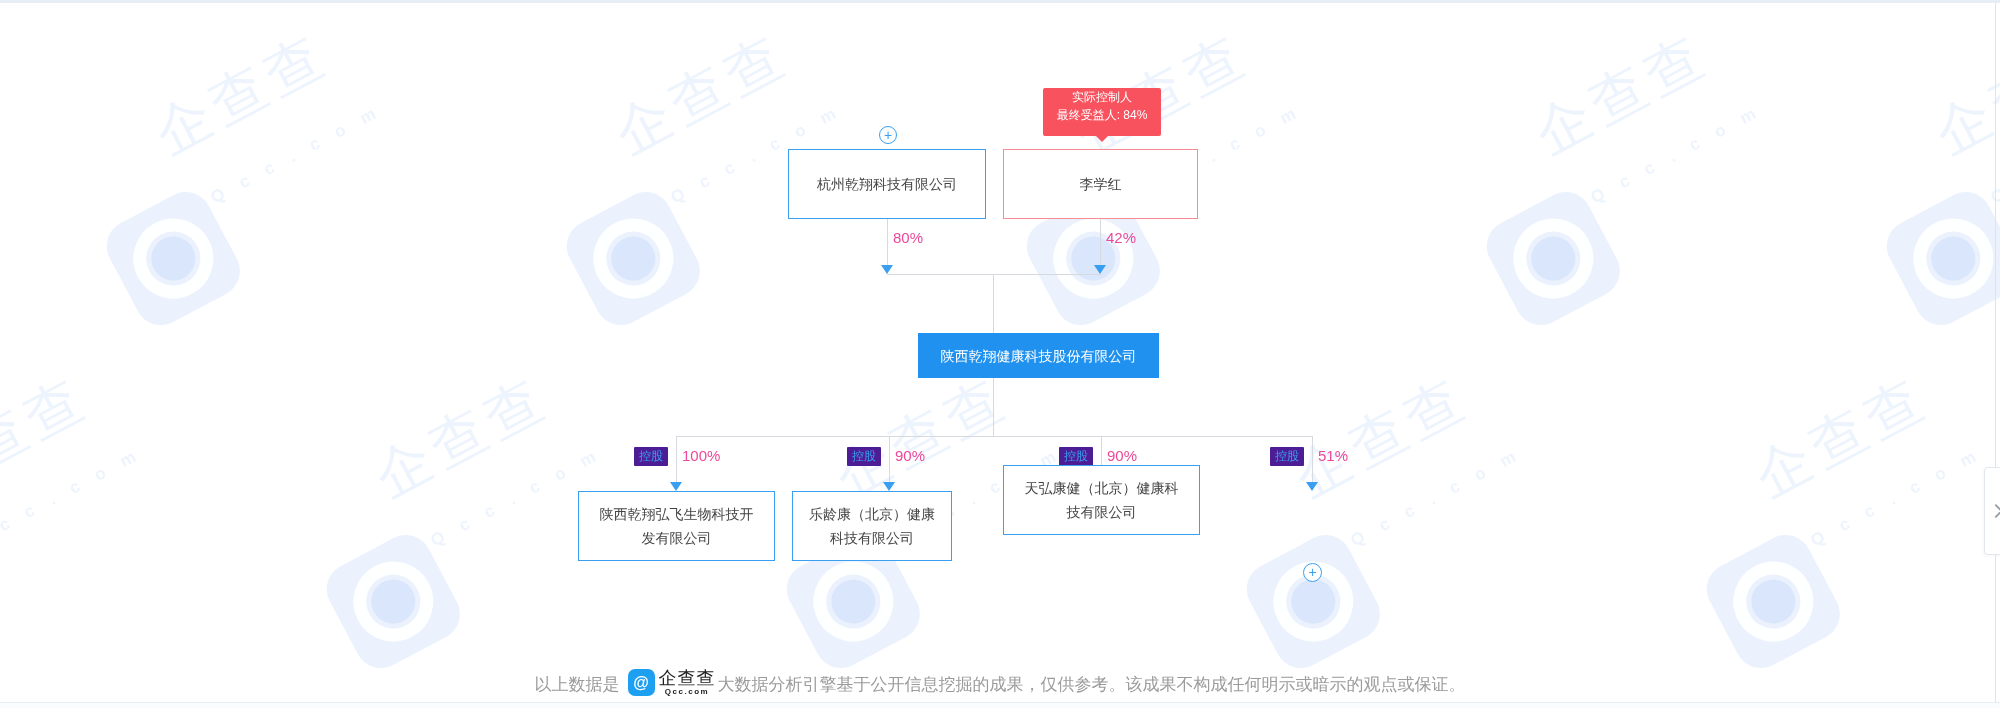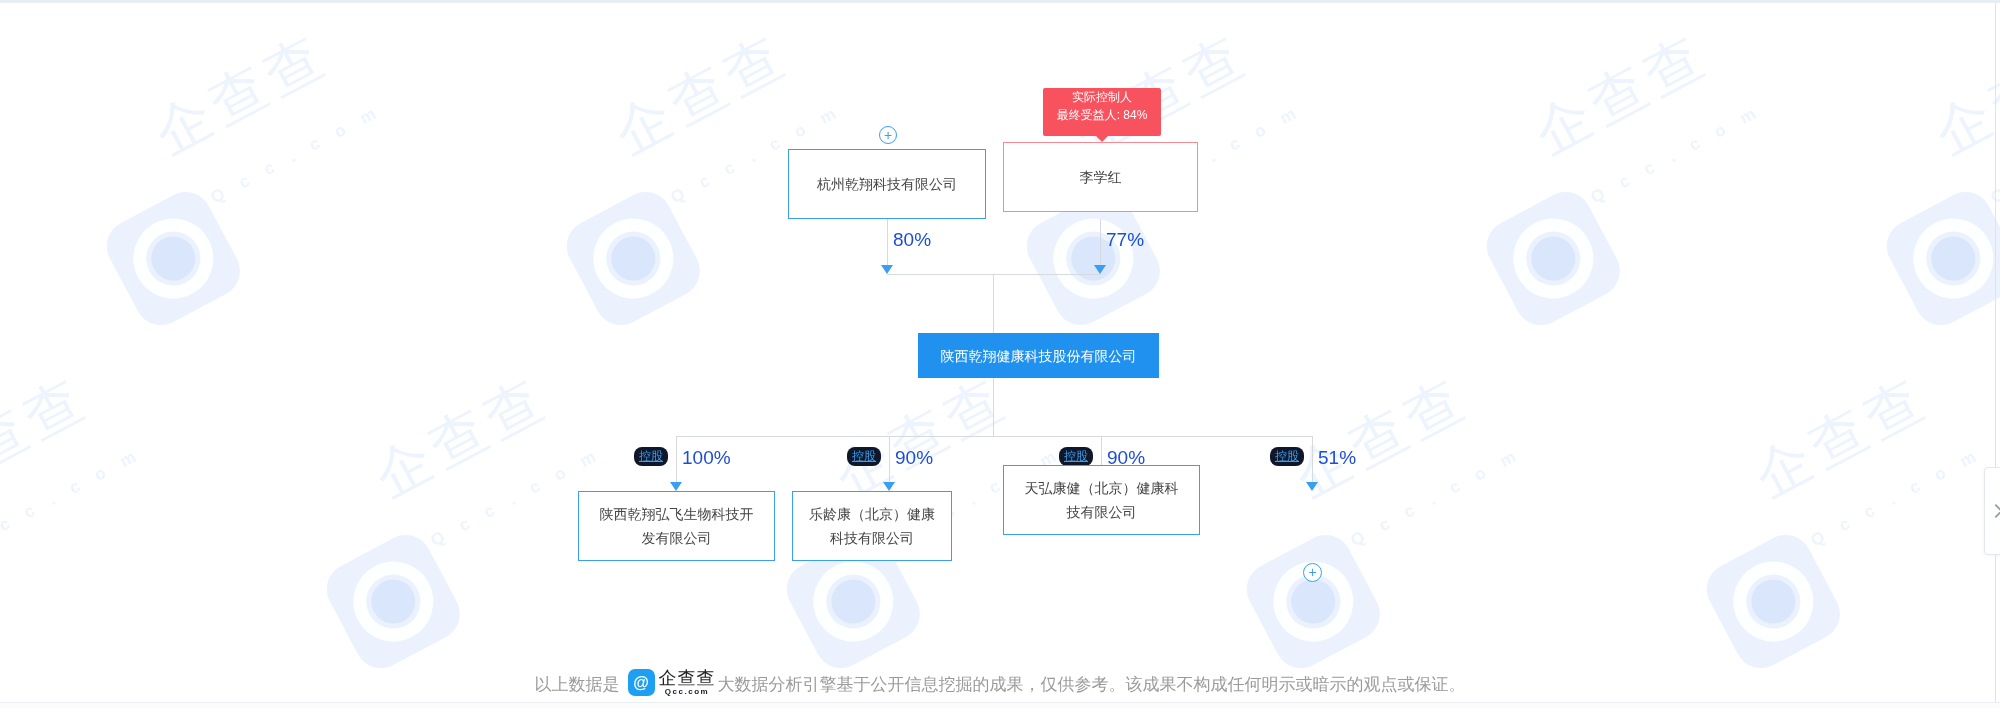--- a/index.html
+++ b/index.html
@@ -27,23 +27,23 @@
   
   .layer{position:absolute;inset:0;z-index:1;}
   .node{position:absolute;background:#fff;border:1px solid #3a9ff1;color:#444;font-size:14px;
     display:flex;align-items:center;justify-content:center;text-align:center;line-height:24px;
     padding:0 16px;box-sizing:border-box;cursor:pointer;}
   .node.person{border-color:#f88a93;}
   .node.root{background:#2091ef;border:none;color:#fff;cursor:pointer;}
   .vline{position:absolute;width:1px;background:#d6d9de;}
   .hline{position:absolute;height:1px;background:#d6d9de;}
   .arrow{position:absolute;width:0;height:0;border-left:6px solid transparent;border-right:6px solid transparent;border-top:9px solid #3a9ff1;}
-  .pct{position:absolute;color:#1d4ed8;font-size:19px;white-space:nowrap;}
-  .tag{position:absolute;color:#3a9ff1;font-size:12px;background:#0f172a;padding:1px 5px;
-    text-decoration:underline;cursor:pointer;white-space:nowrap;border-radius:8px;}
+  .pct{position:absolute;color:#ec4899;font-size:15px;white-space:nowrap;}
+  .tag{position:absolute;color:#3a9ff1;font-size:12px;background:#4c1d95;padding:1px 5px;
+    cursor:pointer;white-space:nowrap;border-radius:1px;}
   .plus{position:absolute;width:18px;height:18px;border:1px solid #3a9ff1;border-radius:50%;background:#fff;
     color:#3a9ff1;font-size:14px;line-height:16px;text-align:center;box-sizing:border-box;cursor:pointer;}
   .ctrl-badge{position:absolute;left:1043px;top:88px;width:118px;height:48px;background:#f8525f;color:#fff;
     font-size:12px;text-align:center;box-sizing:border-box;line-height:18px;border-radius:2px;}
   .ctrl-badge::after{content:"";position:absolute;left:50%;bottom:-6px;margin-left:-6px;width:0;height:0;
     border-left:6px solid transparent;border-right:6px solid transparent;border-top:6px solid #f8525f;}
 
   
   .footer{position:absolute;left:0;right:0;top:650px;height:46px;display:flex;align-items:flex-end;justify-content:center;z-index:2;}
   .footer .gray{color:#9b9b9b;font-size:17px;white-space:nowrap;}
@@ -151,35 +151,35 @@
       </div>
   </div>
 
   <div class="layer">
 
     <div class="plus" style="left:879px;top:126px"><span>+</span></div>
 
     <div class="node company" style="left:788px;top:149px;width:198px;height:70px">
       <span>杭州乾翔科技有限公司</span>
     </div>
-    <div class="node person" style="left:1003px;top:142px;width:195px;height:70px">
+    <div class="node person" style="left:1003px;top:149px;width:195px;height:70px">
       <span>李学红</span>
     </div>
 
     <div class="ctrl-badge">
       <div>实际控制人</div>
       <div>最终受益人: 84%</div>
     </div>
 
     <div class="vline" style="left:887px;top:219px;height:47px"></div>
     <div class="arrow" style="left:881px;top:265px"></div>
     <div class="pct" style="left:893px;top:229px">80%</div>
     <div class="vline" style="left:1100px;top:219px;height:47px"></div>
     <div class="arrow" style="left:1094px;top:265px"></div>
-    <div class="pct" style="left:1106px;top:229px">77%</div>
+    <div class="pct" style="left:1106px;top:229px">42%</div>
     <div class="hline" style="left:887px;top:274px;width:214px"></div>
     <div class="vline" style="left:993px;top:274px;height:59px"></div>
 
     <div class="node root" style="left:918px;top:333px;width:241px;height:45px">
       <span>陕西乾翔健康科技股份有限公司</span>
     </div>
 
     <div class="vline" style="left:993px;top:378px;height:58px"></div>
     <div class="hline" style="left:676px;top:436px;width:637px"></div>
 

